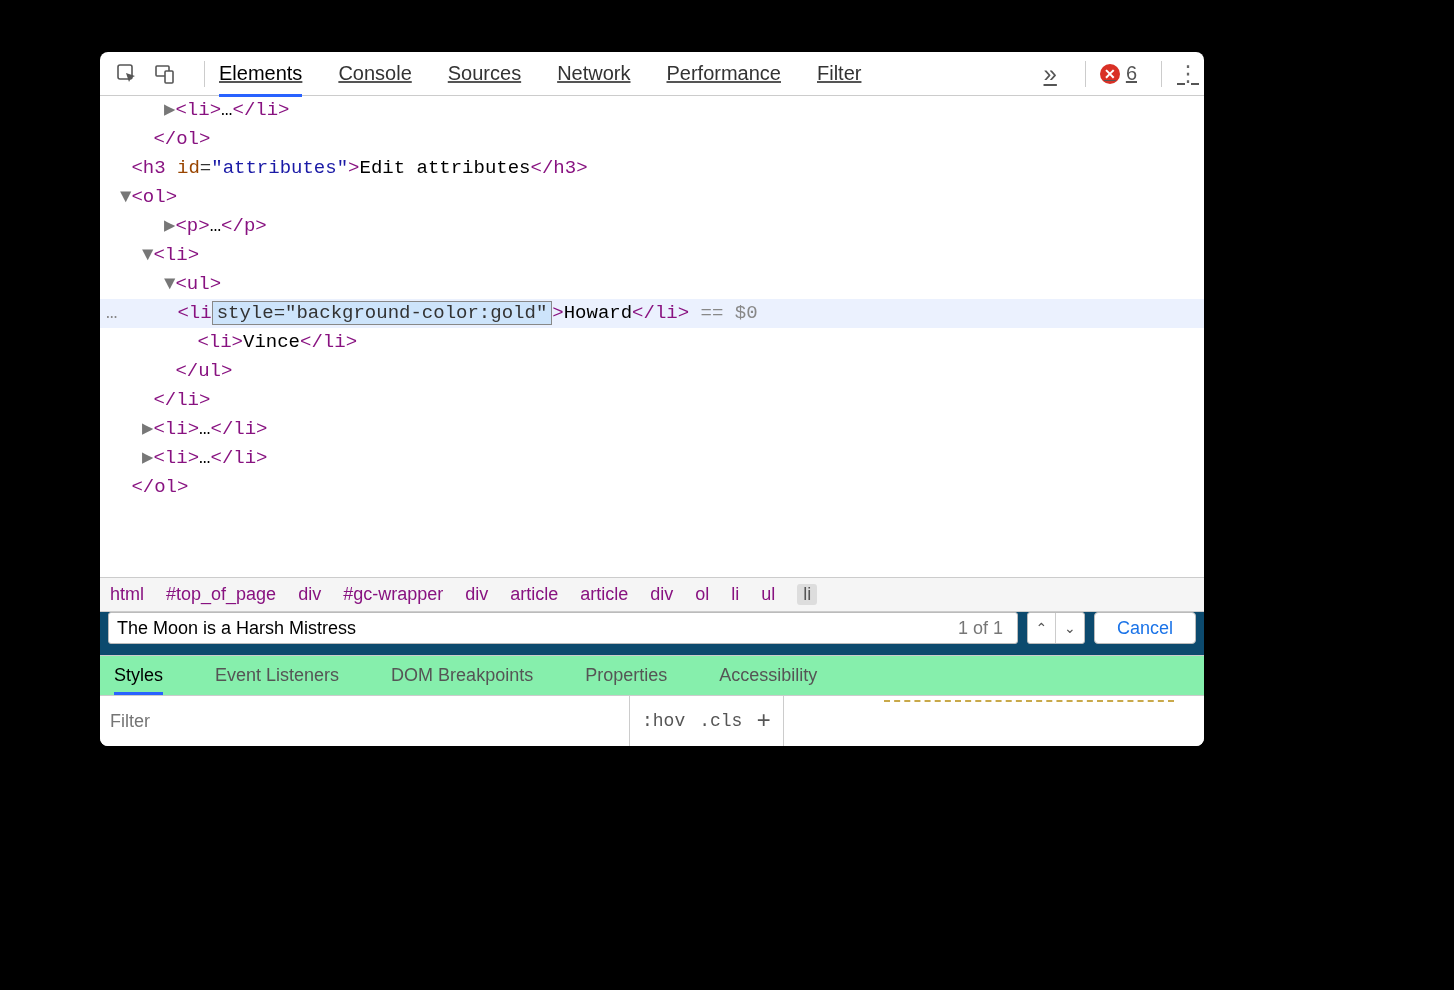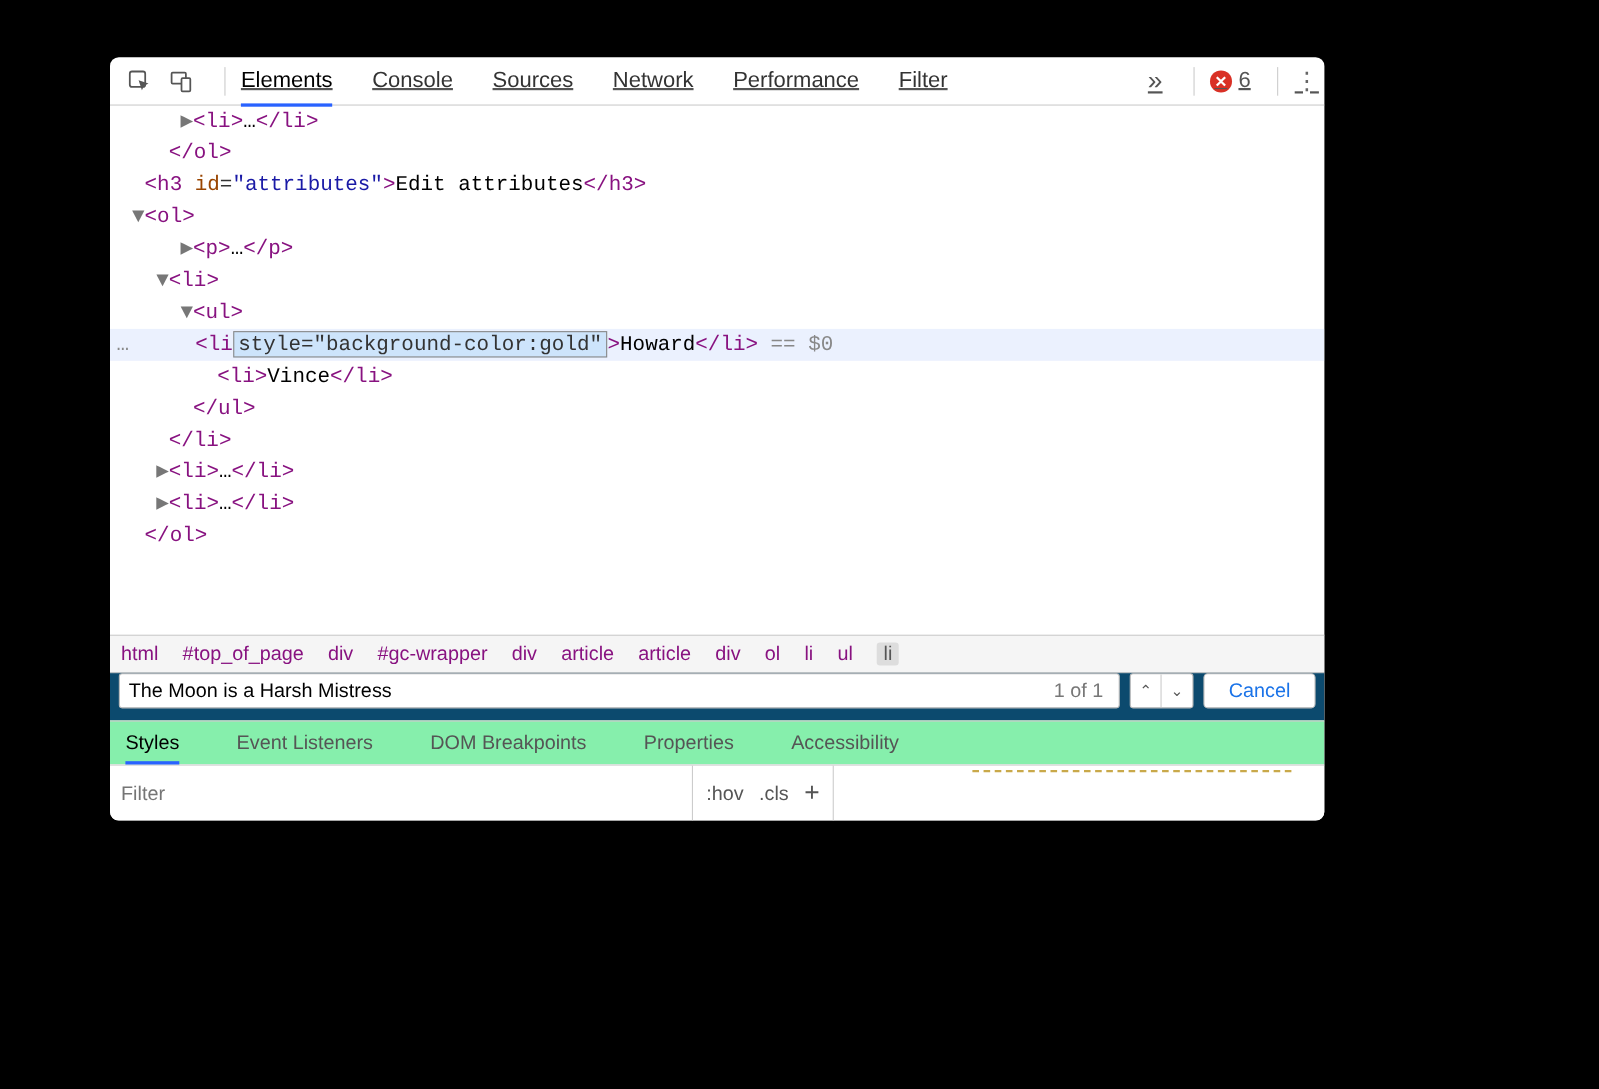--- a/index.html
+++ b/index.html
@@ -141,21 +141,21 @@
   .subtabs .st.active::after {
     content:""; position:absolute; left:0; right:0; bottom:-9px; height:3px; background:#2962ff;
   }
   
   .filterrow {
     height: 51px; border-top:1px solid #ccc; background:#fff;
     display:flex; align-items:stretch;
   }
   .filterbox { flex: 0 0 530px; border-right:1px solid #ccc; display:flex; align-items:center; padding:0 10px;}
   .filterbox input { border:none; outline:none; font-size:18px; color:#999; width:100%; }
-  .hov-cls { display:flex; align-items:center; gap:14px; padding:0 12px; font-family: Liberation Sans, sans-serif; font-size:18px; color:#555; border-right:1px solid #ccc;justify-content:flex-end;}
+  .hov-cls { display:flex; align-items:center; gap:14px; padding:0 12px; font-family: Liberation Mono, monospace; font-size:18px; color:#555; border-right:1px solid #ccc;justify-content:flex-end;}
   .plus { font-size:24px; font-weight:300; }
   .rightpane { flex:1; position:relative;}
   .rightpane .dashed {
     position:absolute; right:30px; top:4px; width:290px; height:6px; border-top:2px dashed #c9a94a;
   }
 </style>
 </head>
 <body>
 
 <div class="window">

